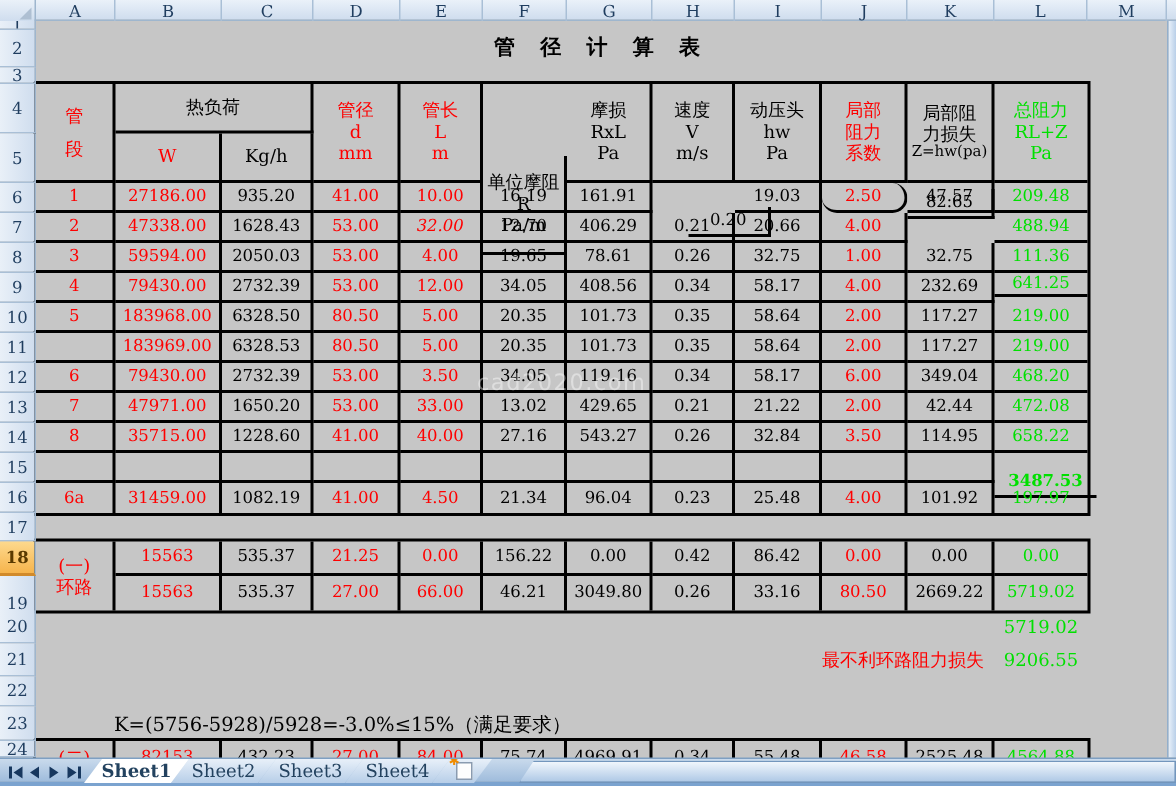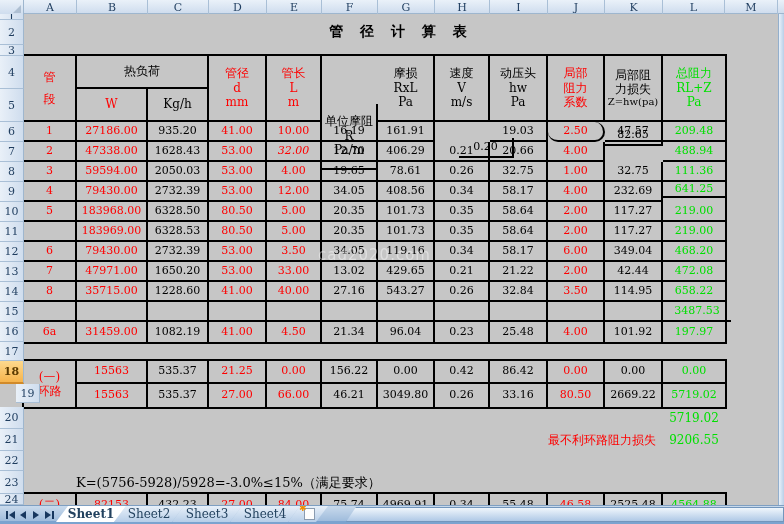--- a/index.html
+++ b/index.html
@@ -99,21 +99,21 @@
       <div class="rowhdr" style="left: 0px; top: 168px; width: 24px; height: 20px;">9</div>
       <div class="rowhdr" style="left: 0px; top: 188px; width: 24px; height: 20px;">10</div>
       <div class="rowhdr" style="left: 0px; top: 208px; width: 24px; height: 20px;">11</div>
       <div class="rowhdr" style="left: 0px; top: 228px; width: 24px; height: 20px;">12</div>
       <div class="rowhdr" style="left: 0px; top: 248px; width: 24px; height: 20px;">13</div>
       <div class="rowhdr" style="left: 0px; top: 268px; width: 24px; height: 20px;">14</div>
       <div class="rowhdr" style="left: 0px; top: 288px; width: 24px; height: 20px;">15</div>
       <div class="rowhdr" style="left: 0px; top: 308px; width: 24px; height: 20px;">16</div>
       <div class="rowhdr" style="left: 0px; top: 328px; width: 24px; height: 19px;">17</div>
       <div class="rowhdr active" style="left: 0px; top: 347px; width: 24px; height: 23px;">18</div>
-      <div class="rowhdr" style="left: 0px; top: 370px; width: 24px; height: 19px; margin-left: 16px;">19</div>
+      <div class="rowhdr" style="left: 0px; top: 370px; width: 24px; height: 37px;">19</div>
       <div class="rowhdr" style="left: 0px; top: 393px; width: 24px; height: 22px;">20</div>
       <div class="rowhdr" style="left: 0px; top: 415px; width: 24px; height: 22px;">21</div>
       <div class="rowhdr" style="left: 0px; top: 437px; width: 24px; height: 20px;">22</div>
       <div class="rowhdr" style="left: 0px; top: 457px; width: 24px; height: 23px;">23</div>
       <div class="rowhdr" style="left: 0px; top: 480px; width: 24px; height: 11px;">24</div>
     </div>
 
   <div id="title">管 径 计 算 表</div>
 
   <div id="watermark">cad2020.com</div>
@@ -283,21 +283,21 @@
       <div class="cell c-red bR bB" style="left: 53px; top: 246px; width: 71px; height: 20px;"></div>
       <div class="cell c-blk bR bB" style="left: 124px; top: 246px; width: 61px; height: 20px;"></div>
       <div class="cell c-red bR bB" style="left: 185px; top: 246px; width: 58px; height: 20px;"></div>
       <div class="cell c-red bR bB" style="left: 243px; top: 246px; width: 55px; height: 20px;"></div>
       <div class="cell c-blk bR bB" style="left: 298px; top: 246px; width: 56px; height: 20px;"></div>
       <div class="cell c-blk bR bB" style="left: 354px; top: 246px; width: 57px; height: 20px;"></div>
       <div class="cell c-blk bR bB" style="left: 411px; top: 246px; width: 55px; height: 20px;"></div>
       <div class="cell c-blk bR bB" style="left: 466px; top: 246px; width: 58px; height: 20px;"></div>
       <div class="cell c-red bR bB" style="left: 524px; top: 246px; width: 57px; height: 20px;"></div>
       <div class="cell c-blk bR bB" style="left: 581px; top: 246px; width: 58px; height: 20px;"></div>
-      <div class="cell c-grn bB" style="left: 639px; top: 246px; width: 68px; height: 20px;">3487.53</div>
+      <div class="cell c-grn bB" style="left: 639px; top: 256px; width: 68px; height: 20px; font-weight: bold;">3487.53</div>
       <div class="cell c-red bR" style="left: 0px; top: 266px; width: 53px; height: 20px;">6a</div>
       <div class="cell c-red bR" style="left: 53px; top: 266px; width: 71px; height: 20px;">31459.00</div>
       <div class="cell c-blk bR" style="left: 124px; top: 266px; width: 61px; height: 20px;">1082.19</div>
       <div class="cell c-red bR" style="left: 185px; top: 266px; width: 58px; height: 20px;">41.00</div>
       <div class="cell c-red bR" style="left: 243px; top: 266px; width: 55px; height: 20px;">4.50</div>
       <div class="cell c-blk bR" style="left: 298px; top: 266px; width: 56px; height: 20px;">21.34</div>
       <div class="cell c-blk bR" style="left: 354px; top: 266px; width: 57px; height: 20px;">96.04</div>
       <div class="cell c-blk bR" style="left: 411px; top: 266px; width: 55px; height: 20px;">0.23</div>
       <div class="cell c-blk bR" style="left: 466px; top: 266px; width: 58px; height: 20px;">25.48</div>
       <div class="cell c-red bR" style="left: 524px; top: 266px; width: 57px; height: 20px;">4.00</div>

